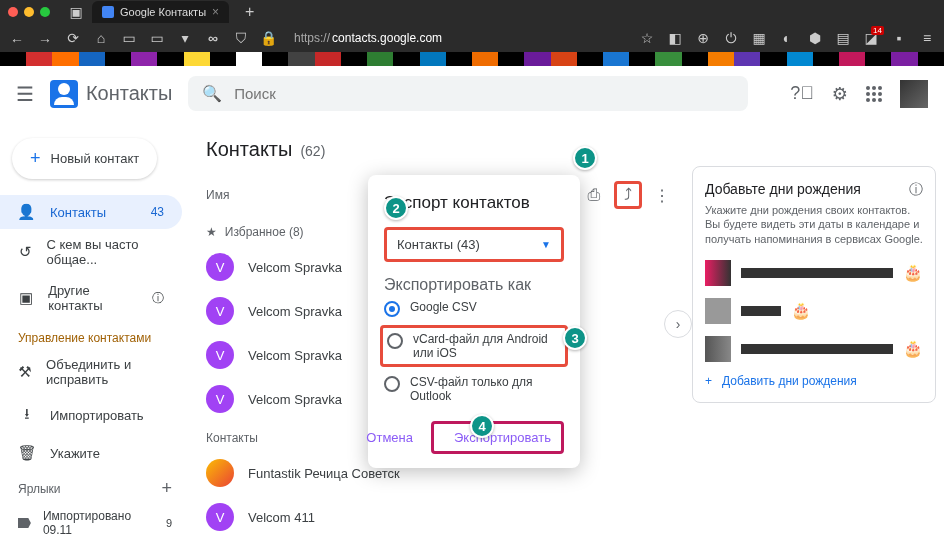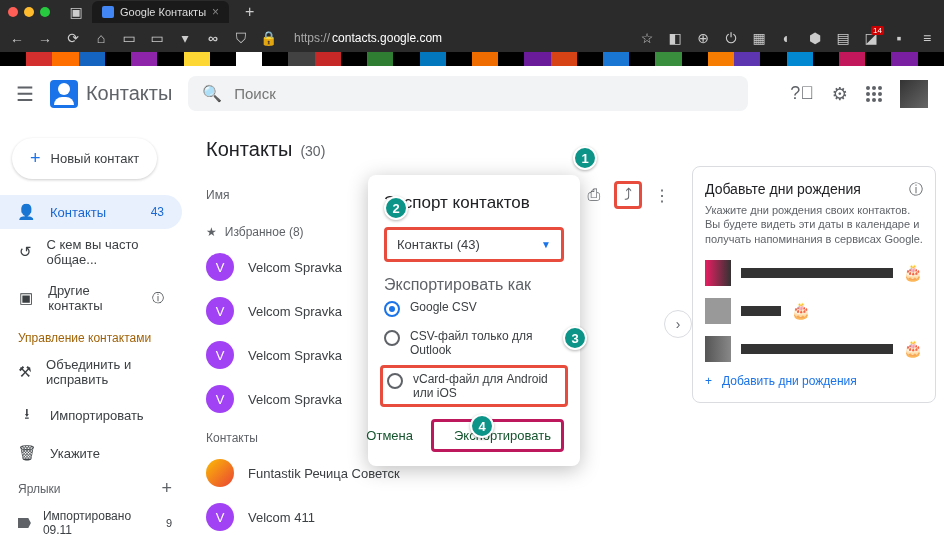--- a/index.html
+++ b/index.html
@@ -101,21 +101,21 @@
 .modal-title { font-size: 17px; color: #202124; margin-bottom: 14px; }
 .modal-select { border: 3px solid #e74c3c; border-radius: 4px; padding: 7px 10px; display: flex; justify-content: space-between; align-items: center; font-size: 13px; color: #3c4043; margin-bottom: 14px; }
 .caret-down { color: #1a73e8; font-size: 10px; }
 .modal-label { font-size: 16px; color: #5f6368; }
 .radio-row { display: flex; align-items: flex-start; gap: 10px; padding: 6px 0; font-size: 12px; color: #3c4043; }
 .radio-row.highlighted { border: 3px solid #e74c3c; border-radius: 4px; padding: 4px 4px; margin: 2px -4px; }
 .radio { width: 16px; height: 16px; border: 2px solid #5f6368; border-radius: 50%; flex-shrink: 0; margin-top: 1px; position: relative; }
 .radio.checked { border-color: #1a73e8; }
 .radio.checked::after { content:''; position: absolute; inset: 3px; background: #1a73e8; border-radius: 50%; }
 .modal-actions { display: flex; justify-content: flex-end; gap: 8px; margin-top: 12px; }
-.modal-btn { font-size: 13px; color: #14532d; padding: 6px 10px; background: none; border: none; cursor: pointer; }
+.modal-btn { font-size: 13px; color: #8b5cf6; padding: 6px 10px; background: none; border: none; cursor: pointer; }
 .modal-btn.primary { border: 3px solid #be185d; border-radius: 4px; font-weight: 500; padding-left: 20px; }
 
 
 .step-badge { position: absolute; width: 24px; height: 24px; background: #0d9488; color: #fff; border-radius: 50%; display: flex; align-items: center; justify-content: center; font-size: 13px; font-weight: bold; z-index: 200; border: 2px solid #fff; box-shadow: 0 1px 3px rgba(0,0,0,0.3); }
 </style>
 </head>
 <body>
 
 <div class="browser-chrome">
   <div class="window-controls">
@@ -272,21 +272,21 @@
         <span>Импортировано 09.11</span>
         <span class="label-count">9</span>
       </div>
 
     </div>
 
     <div class="main">
       <div class="contacts-col">
         <div class="page-head">
           <span class="page-title">Контакты</span>
-          <span class="page-count">(30)</span>
+          <span class="page-count">(62)</span>
         </div>
         <div class="list-header">
           <span class="name-col">Имя</span>
           <div class="actions">
             <span class="action-btn">⎙</span>
             <span class="action-btn highlighted">⤴</span>
             <span class="action-btn">⋮</span>
           </div>
         </div>
         <div class="section-title">
@@ -363,27 +363,27 @@
   <div class="modal-title">Экспорт контактов</div>
   <div class="modal-select">
     <span>Контакты (43)</span>
     <span class="caret-down">▼</span>
   </div>
   <div class="modal-label">Экспортировать как</div>
   <div class="radio-row">
     <span class="radio checked"></span>
     <span>Google CSV</span>
   </div>
+  <div class="radio-row highlighted">
+    <span class="radio"></span>
+    <span>vCard-файл для Android или iOS</span>
+  </div>
   <div class="radio-row">
     <span class="radio"></span>
     <span>CSV-файл только для Outlook</span>
-  </div>
-  <div class="radio-row highlighted">
-    <span class="radio"></span>
-    <span>vCard-файл для Android или iOS</span>
   </div>
   <div class="modal-actions">
     <button class="modal-btn">Отмена</button>
     <button class="modal-btn primary">Экспортировать</button>
   </div>
 </div>
 
 <div class="step-badge" style="left:573px; top:146px">1</div>
 <div class="step-badge" style="left:384px; top:196px">2</div>
 <div class="step-badge" style="left:563px; top:326px">3</div>

